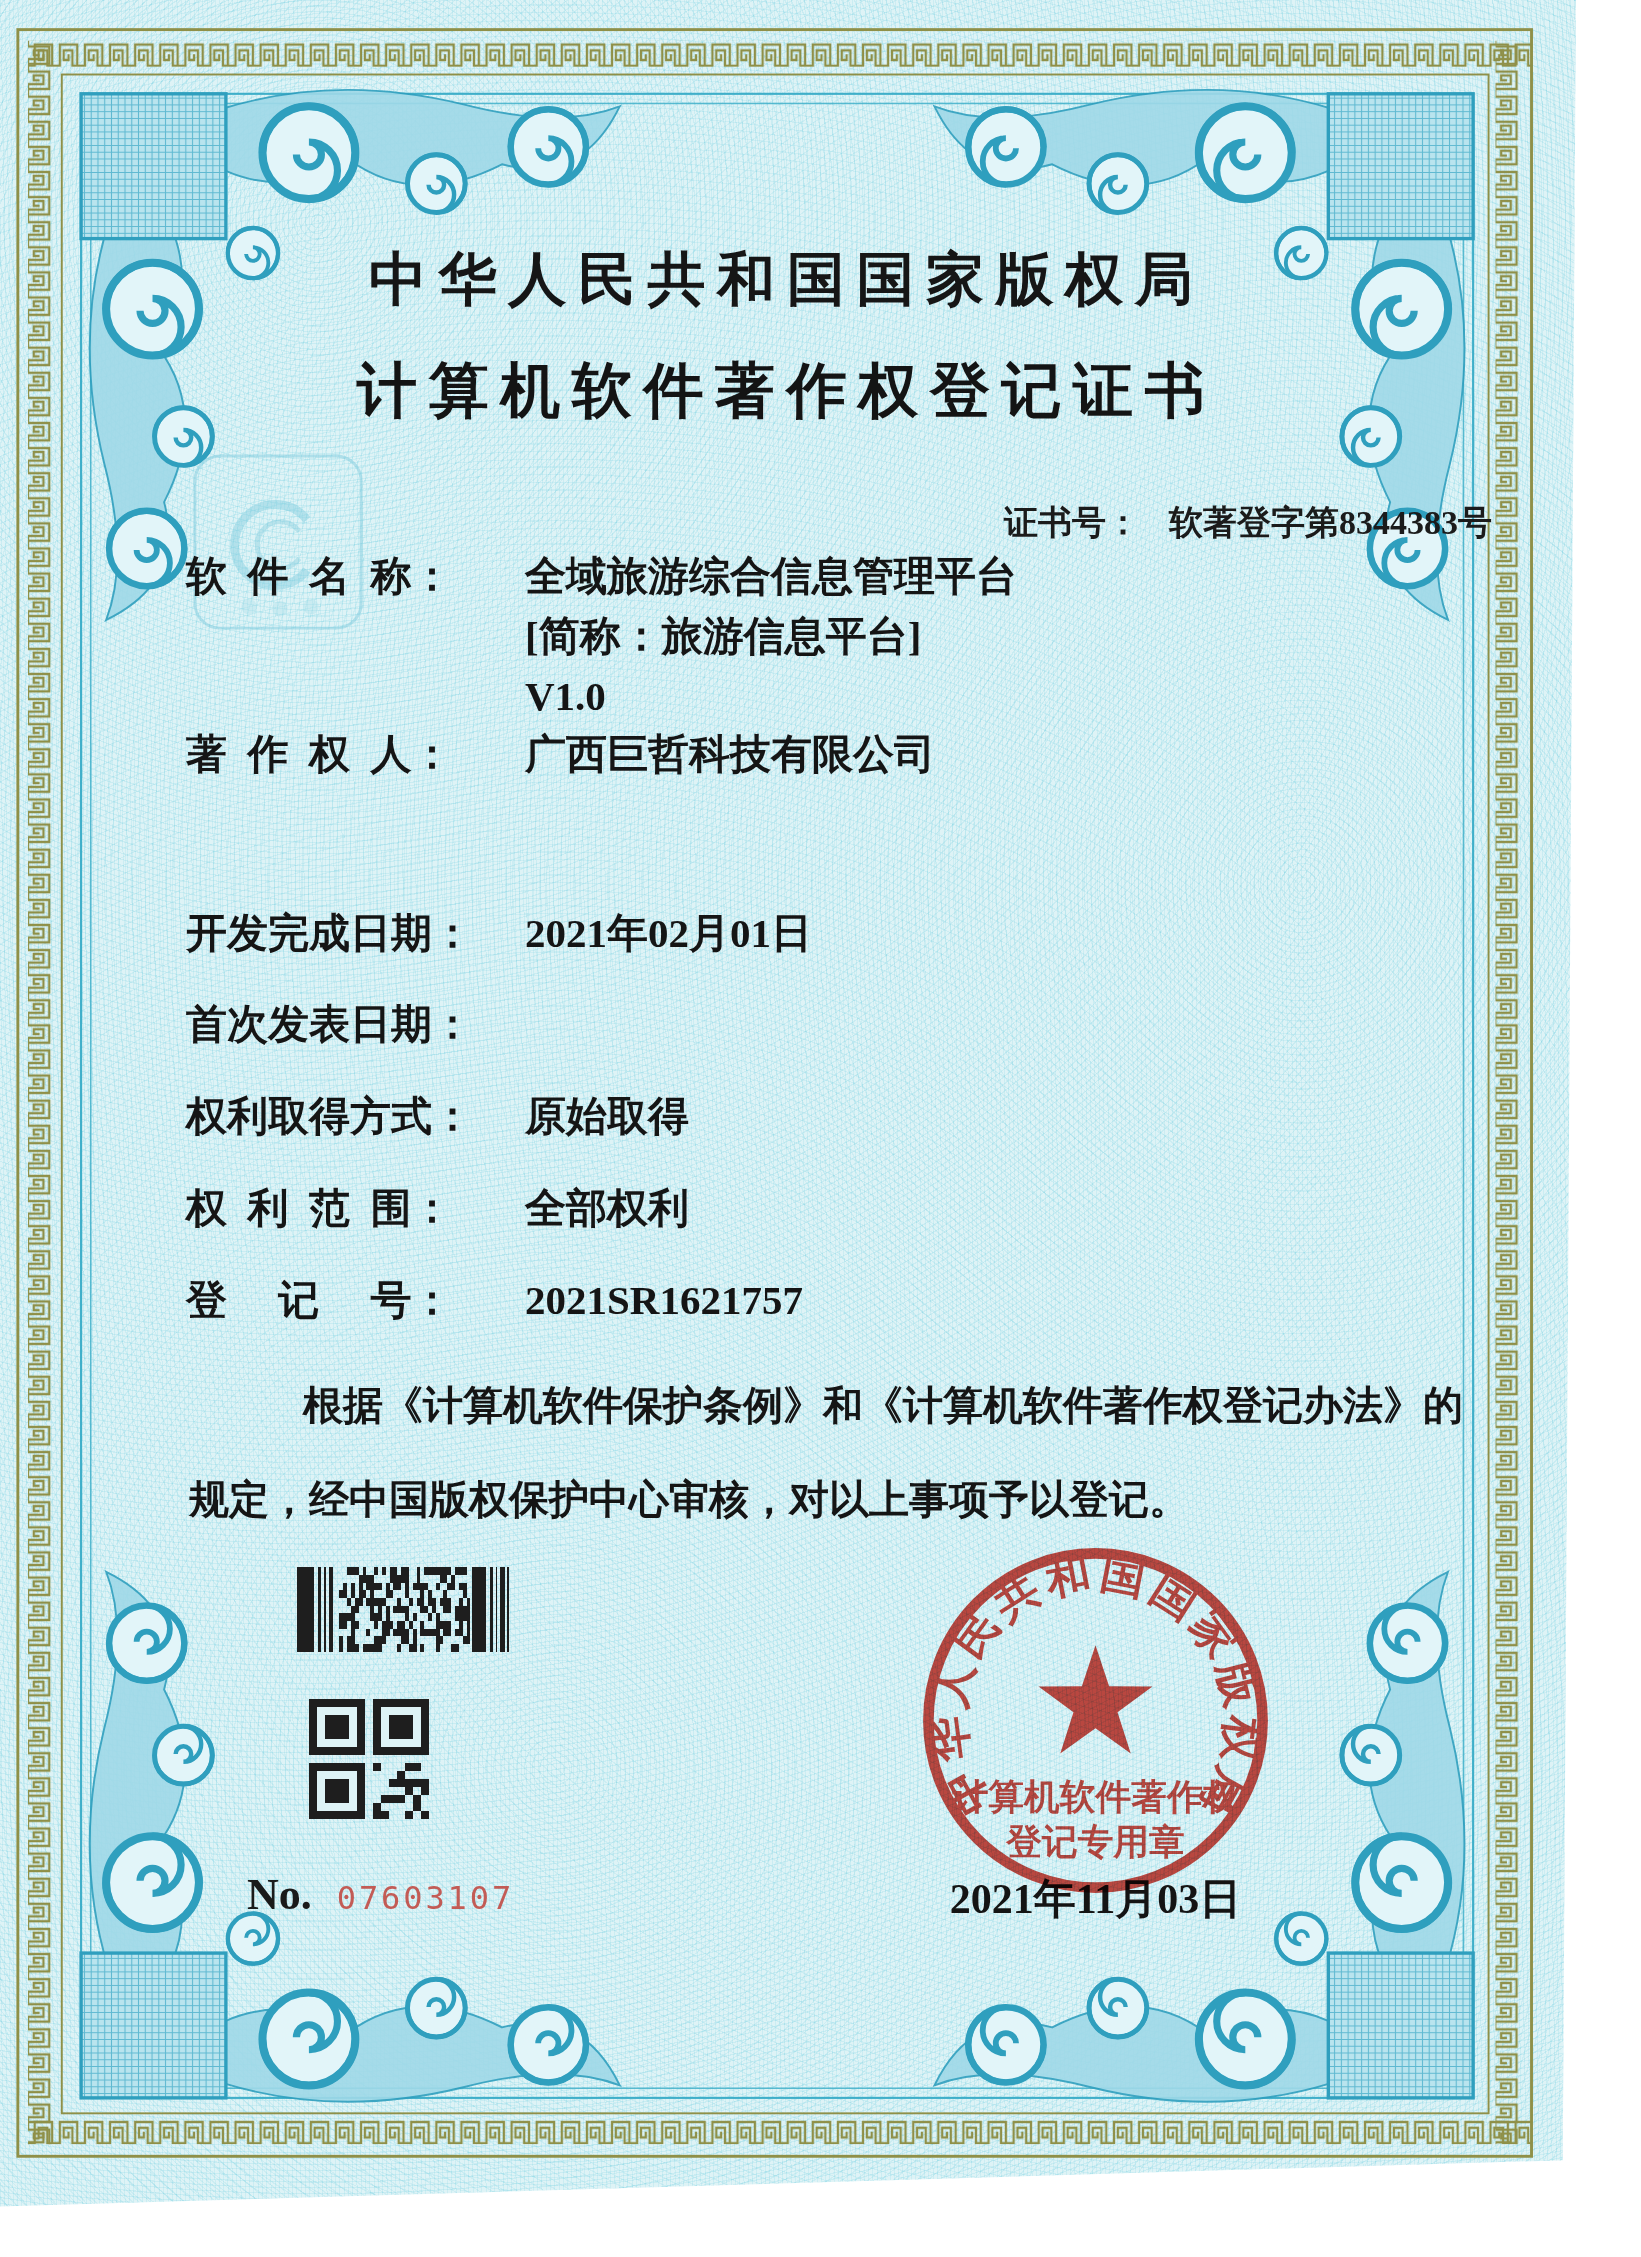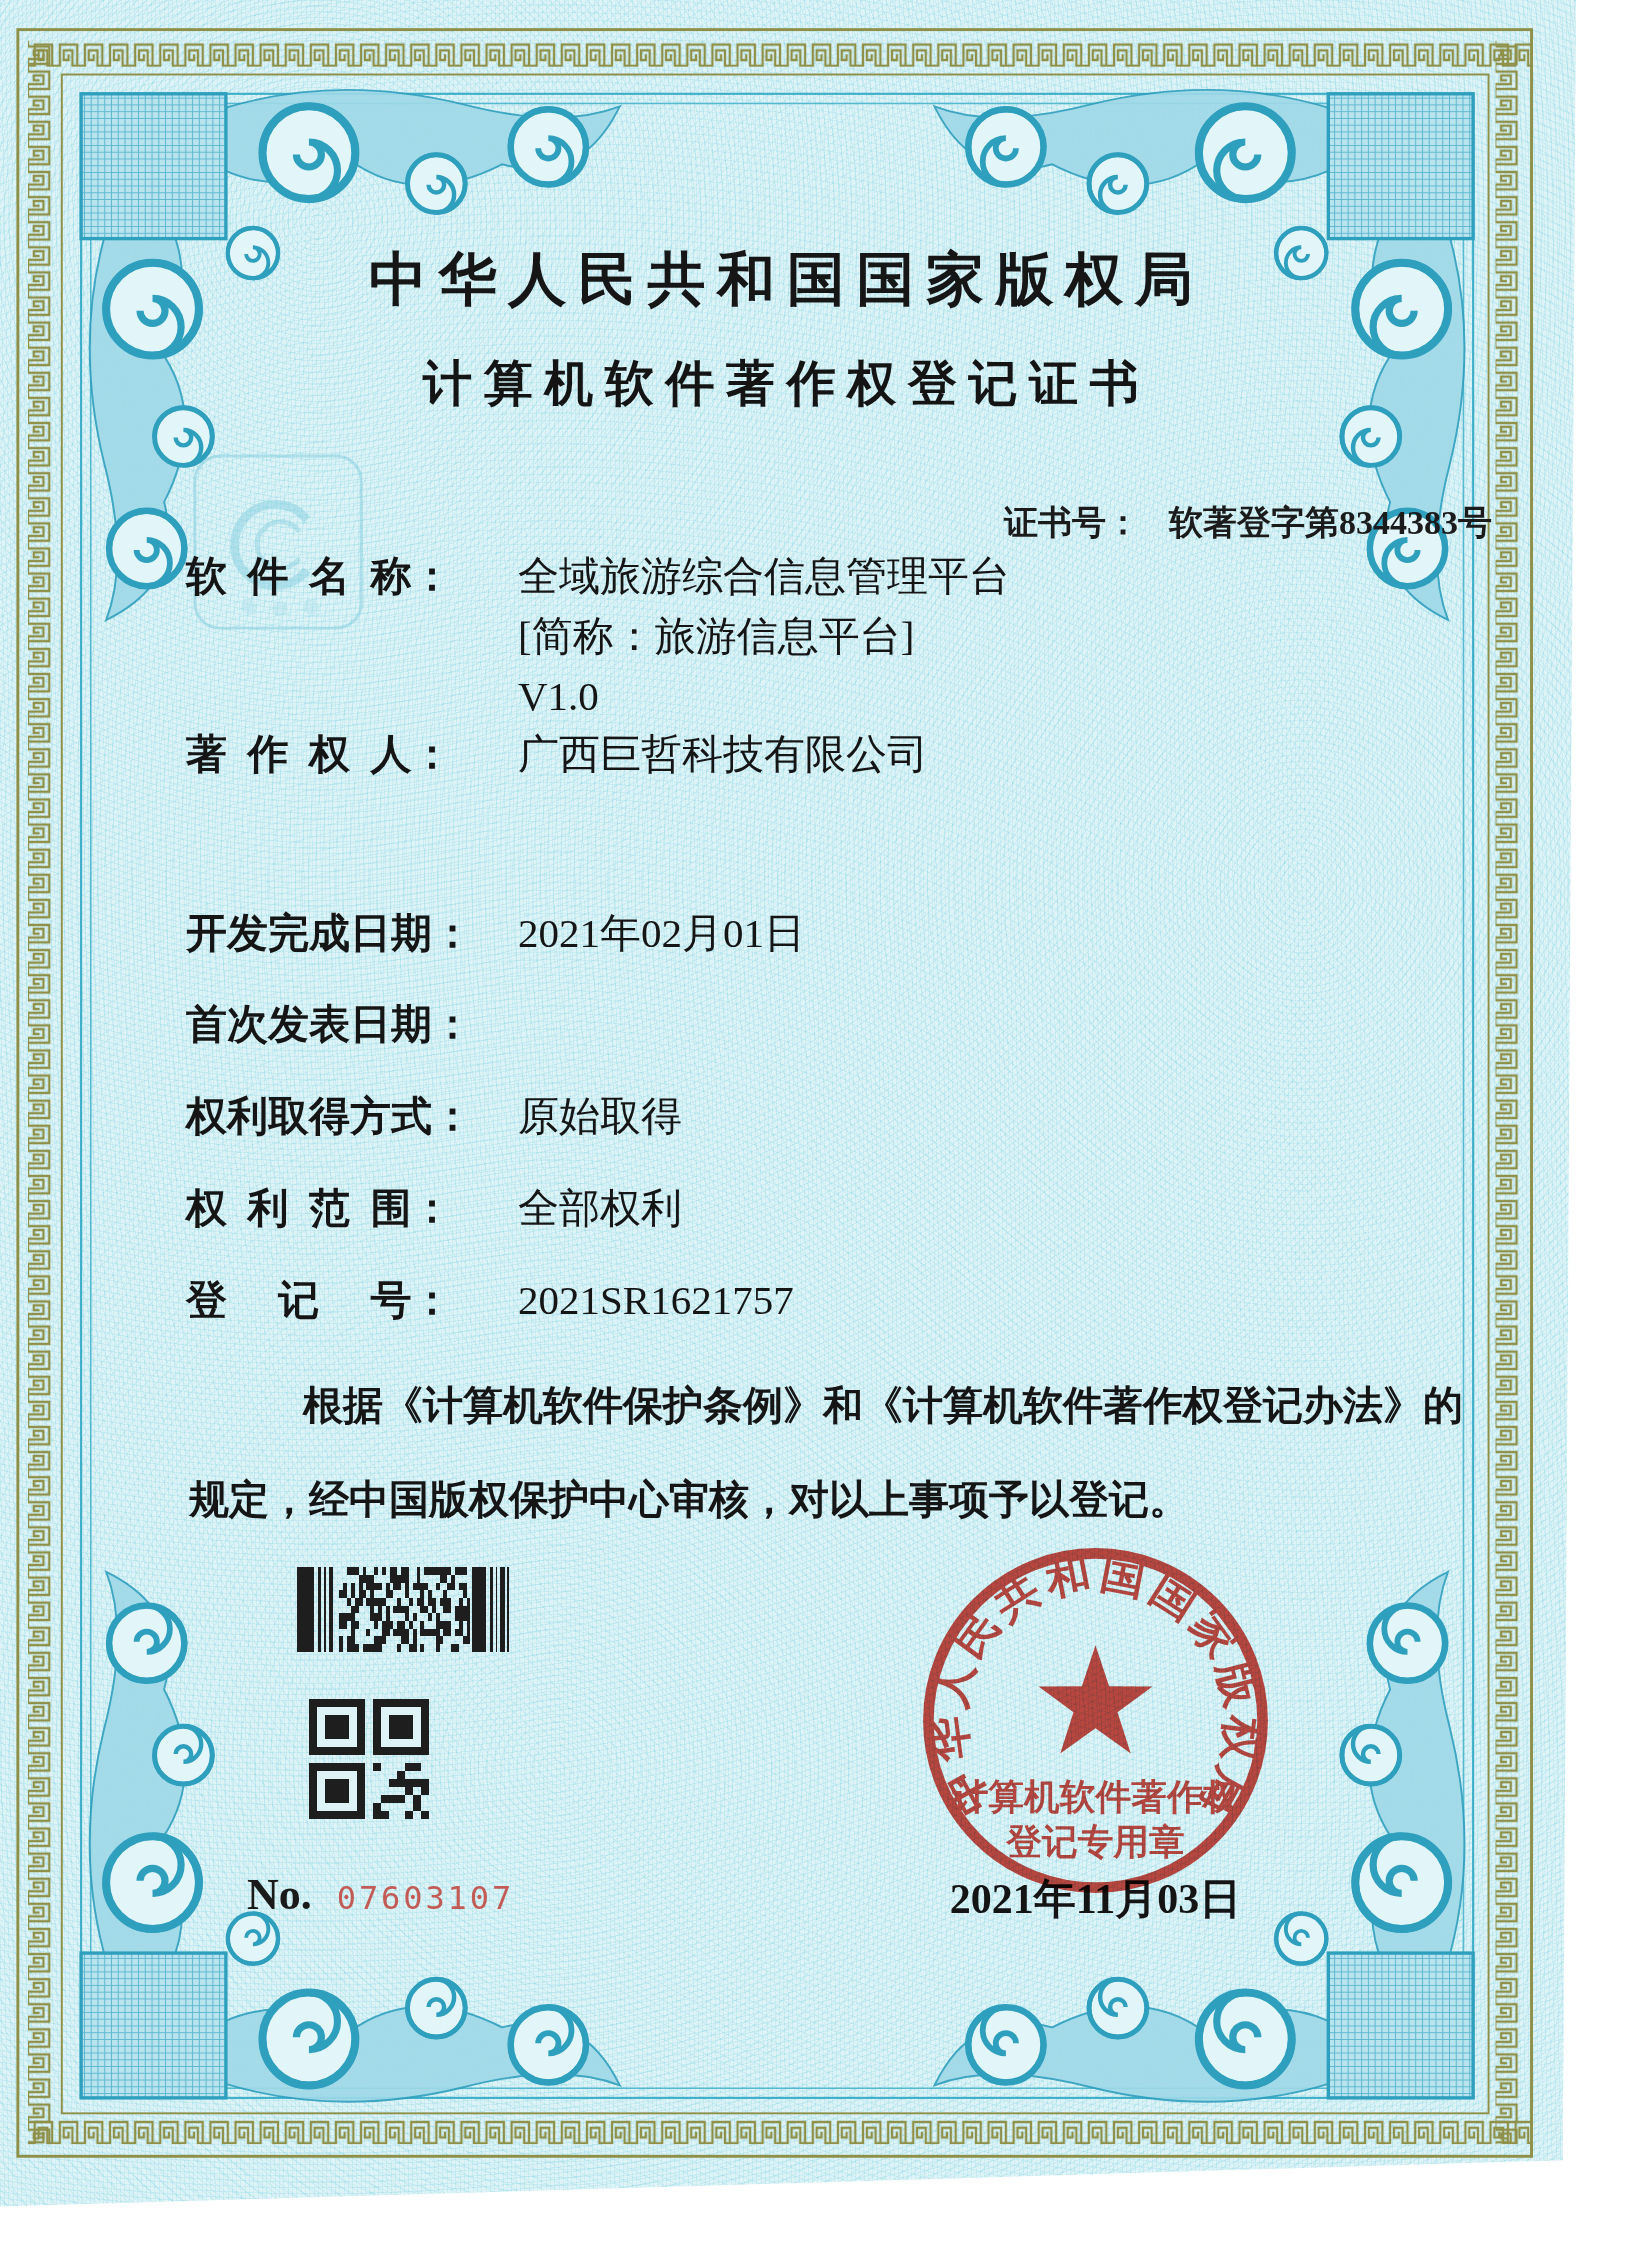--- a/index.html
+++ b/index.html
@@ -18,27 +18,27 @@
       repeating-linear-gradient(89deg, rgba(73,193,216,.13) 0 1px, rgba(0,0,0,0) 1px 4.3px);
   }
   .abs { position:absolute; }
   .borders { left:0; top:0; width:1588px; height:2211px; }
   .title1 {
     left:9.7px; top:241px; width:1554px; text-align:center;
     font-size:58px; font-weight:bold; letter-spacing:11.6px; color:#161616;
   }
   .title2 {
     left:9.7px; top:351px; width:1554px; text-align:center;
-    font-size:49px; font-weight:bold; letter-spacing:11.6px; color:#141414;
+    font-size:60px; font-weight:bold; letter-spacing:11.6px; color:#141414;
   }
   .certno { left:970px; top:462px; font-size:34px; font-weight:bold; color:#1b1b1b; white-space:pre; }
   .certno .val { margin-left:29px; }
   .field { left:186px; display:flex; align-items:flex-start; color:#151515;gap:36px; }
   .flabel { width:296px; flex:0 0 296px; font-size:41px; font-weight:bold; line-height:60px; white-space:pre; }
-  .fval { font-size:41px; font-weight:normal; line-height:60px; }
+  .fval { font-size:41px; font-weight:bold; line-height:60px;margin-left:7px; }
   .statement { left:189px; top:1359px; width:1313px; font-size:40px; font-weight:bold; line-height:94px; color:#151515; }
   .statement .ln1 { text-indent:114px; }
   .serial { left:247px; top:1869px; display:flex; align-items:baseline; }
   .serial .no { font-size:44px; font-weight:bold; color:#1a1a1a; }
   .serial .num {
     margin-left:25px; font-family:"DejaVu Sans Mono","Liberation Mono",monospace;
     font-size:32px; letter-spacing:2.9px; color:#c24c45; opacity:.9;
   }
   .barcode { left:297px; top:1567px; width:239px; height:85px; }
   .qr { left:309px; top:1699px; width:120px; height:120px; }

